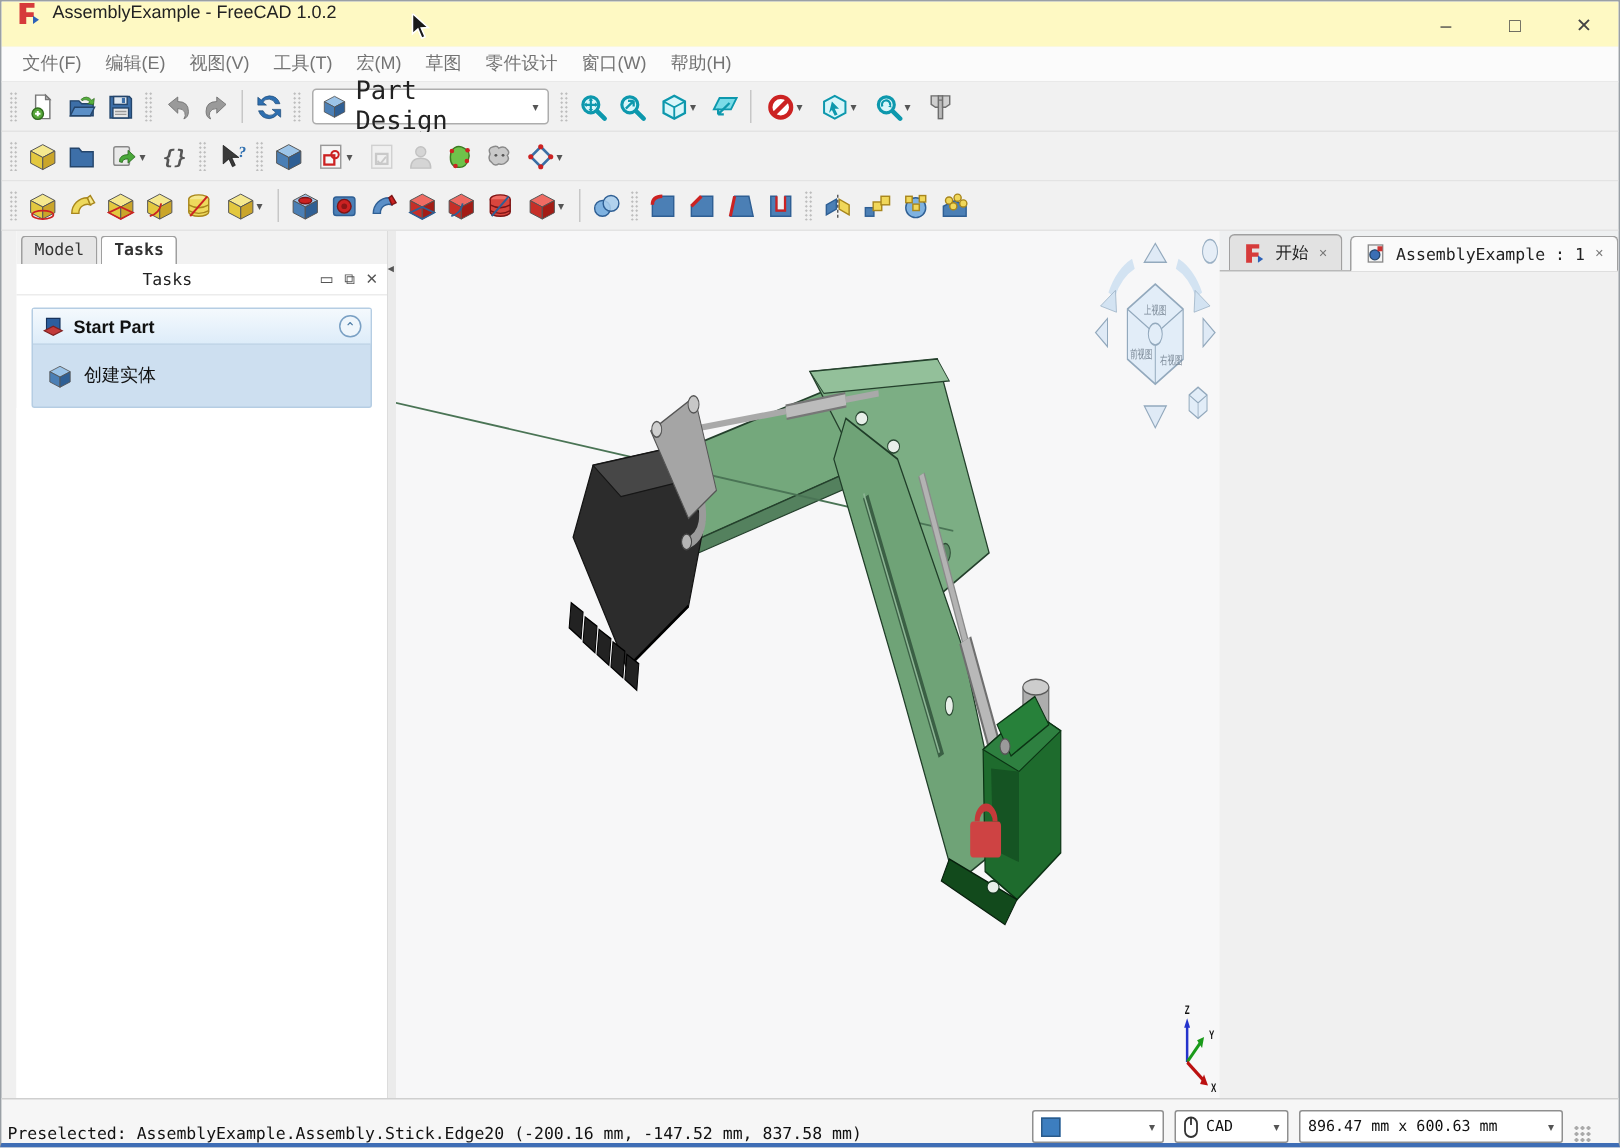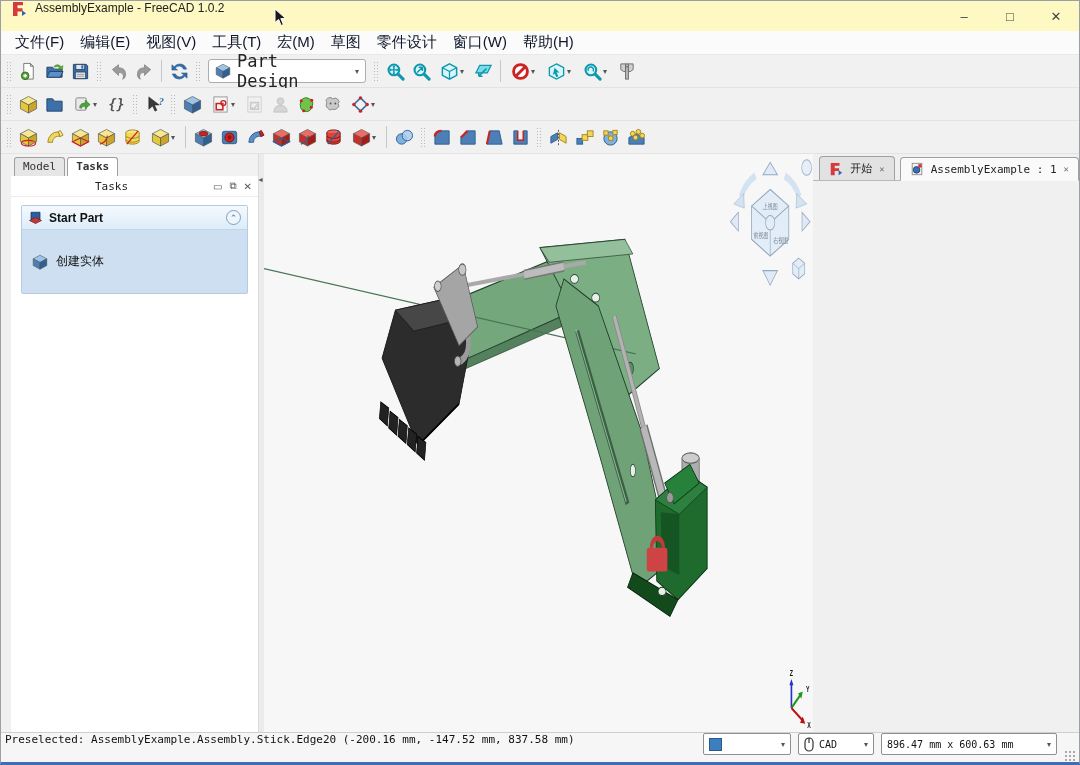--- a/index.html
+++ b/index.html
@@ -11,21 +11,21 @@
 
   
   .titlebar { height:30px; background:#fef9c3; display:flex; padding-left:10px; flex:0 0 auto; position:relative; }
   .titlebar .title { font-size:12px; color:#222; margin-left:8px; }
   .wincontrols { margin-left:auto; display:flex; height:100%; }
   .wincontrols span { width:46px; display:flex; align-items:center; justify-content:center; font-size:13px; color:#444; cursor:default; }
   .cursor-decal { position:absolute; left:272px; top:8px; }
 
   
   .menubar { height:24px; background:#fbfbfb; display:flex; align-items:center; padding-left:6px; border-bottom:1px solid #e9e9e9; flex:0 0 auto; }
-  .menubar span { font-size:15px; color:#0f172a; padding:3px 8px; }
+  .menubar span { font-size:12px; color:#737373; padding:3px 8px; }
 
   
   .tbrow { height:33px; background:#f1f1f1; display:flex; align-items:center; padding-left:2px; border-bottom:1px solid #e3e3e3; flex:0 0 auto; }
   .handle { width:6px; height:20px; margin:0 3px;
     background-image:radial-gradient(#b9b9b9 34%, transparent 36%); background-size:3px 3px; }
   .sep { width:1px; height:22px; background:#c7c7c7; margin:0 4px; }
   .tb { width:26px; height:26px; display:flex; align-items:center; justify-content:center; border-radius:3px; }
   .tb i { display:flex; width:19px; height:19px; }
   .tb svg { width:19px; height:19px; }
   .tb.wdd { width:36px; }
@@ -48,42 +48,42 @@
   .paneltitle { height:21px; display:flex; align-items:center; padding:0 6px; border-bottom:1px solid #ececec; }
   .paneltitle .t { flex:1; text-align:center; font-family:"DejaVu Sans Mono", monospace; font-size:11px; color:#222; }
   .paneltitle .pbtn { font-size:10px; color:#555; margin-left:7px; }
   .taskbox { margin:8px 10px 0; border:1px solid #b5cde3; background:#cddff0; border-radius:2px; }
   .taskhead { display:flex; align-items:center; gap:6px; padding:4px 6px;
     background:linear-gradient(#f4f9fd,#ddecf9); border-bottom:1px solid #c2d6e8; }
   .taskhead .t { font-family:Liberation Sans, sans-serif; font-weight:bold; font-size:12px; color:#111; }
   .taskhead i, .taskhead svg { width:15px; height:15px; display:flex; }
   .chev { margin-left:auto; width:15px; height:15px; border:1px solid #7aa0c4; border-radius:50%;
     color:#4a7aa5; display:flex; align-items:center; justify-content:center; font-size:9px; background:#eef5fb; }
-  .taskitem { display:flex; align-items:center; gap:8px; padding:23px 10px; font-size:12px; color:#111; }
+  .taskitem { display:flex; align-items:center; gap:8px; padding:12px 10px; font-size:12px; color:#111; }
   .taskitem i, .taskitem svg { width:16px; height:16px; display:flex; }
   .panelrest { flex:1; background:#fff; }
 
   .splitter { width:5px; background:#ebebeb; position:relative; }
   .splitter .arr { position:absolute; top:22px; left:-2px; font-size:7px; color:#555; }
 
   .vpcol { flex:1; display:flex; flex-direction:row; min-width:0; }
   .viewport { flex:1; background:#f7f7f8; position:relative; min-height:0; }
   .viewport svg.scene { position:absolute; inset:0; width:100%; height:100%; }
 
   
   .mdibar { height:27px; background:#eef0f1; border-bottom:1px solid #b9b9b9; display:flex; align-items:flex-end; padding-left:6px; gap:5px; }
   .mtab { height:24px; display:flex; align-items:center; gap:7px; padding:0 9px;
     border:1px solid #a0a0a0; border-bottom:none; border-radius:4px 4px 0 0; background:#e2e2e2;
     font-family:"DejaVu Sans Mono", monospace; font-size:11px; color:#222; position:relative; }
   .mtab.active { background:#fafafa; bottom:-1px; border-bottom:1px solid #fafafa; }
   .mtab .x { font-size:9px; color:#777; }
   .mtab i, .mtab svg { width:14px; height:14px; display:flex; }
 
   
-  .statusbar { height:30px; background:#f6f6f6; border-top:1px solid #cfcfcf; display:flex; align-items:flex-start; padding:0 3px 0 4px; gap:7px; flex:0 0 auto; }
+  .statusbar { height:30px; background:#f6f6f6; border-top:1px solid #cfcfcf; display:flex; align-items:flex-end; padding:0 18px 0 4px; gap:7px; flex:0 0 auto; }
   .statusbar .msg { flex:1; font-family:"DejaVu Sans Mono", monospace; font-size:11px; color:#111; white-space:nowrap; overflow:hidden; }
   .scombo { height:22px; border:1px solid #8f8f8f; border-radius:2px; background:#fff; display:flex; align-items:center; padding:0 5px; gap:5px; }
   .scombo .lbl { font-family:"DejaVu Sans Mono", monospace; font-size:10px; color:#111; }
   .swatch { width:13px; height:13px; background:#3d7ebf; border:1px solid #2a5a8a; }
   .c1 { width:88px; } .c1 .dd { margin-left:auto; }
   .c2 { width:76px; } .c2 .dd { margin-left:auto; }
   .c3 { width:176px; } .c3 .dd { margin-left:auto; }
   .grip { width:12px; height:12px; align-self:flex-end;
     background-image:radial-gradient(#a9a9a9 40%, transparent 42%); background-size:4px 4px; background-position:bottom right; }
 </style>

